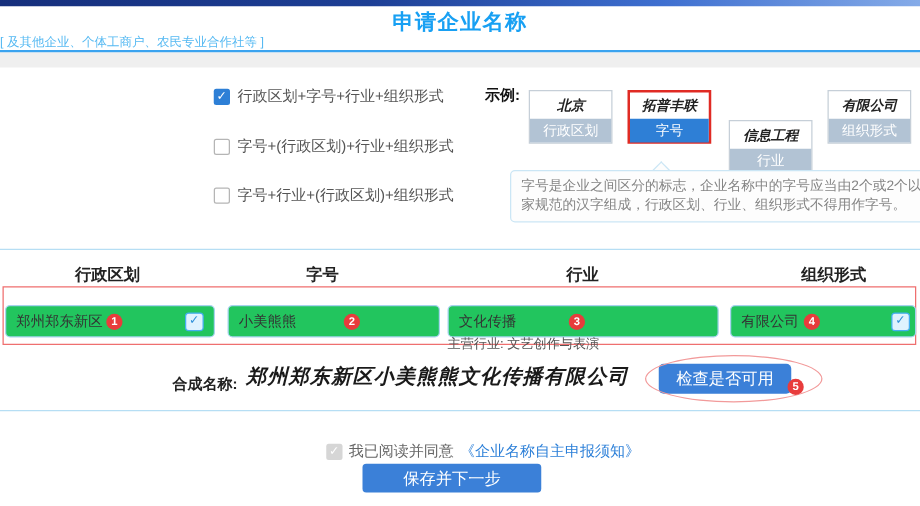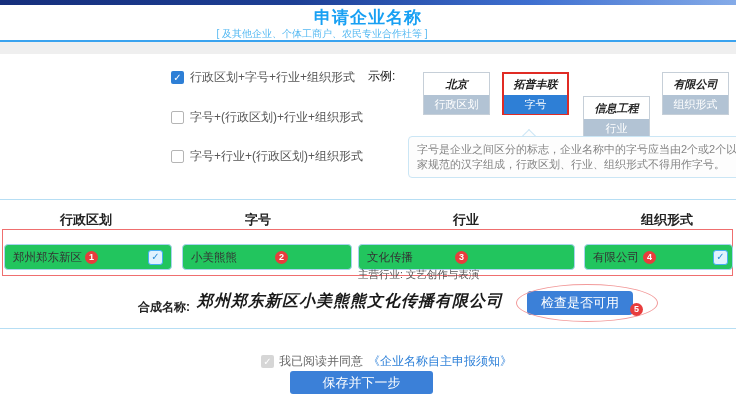--- a/index.html
+++ b/index.html
@@ -6,37 +6,37 @@
   html,body { background:#fff; }
   .page {
     position:relative; width:736px; height:405px; overflow:hidden;
     background:#fff; font-family:"Liberation Sans", sans-serif;
   }
   
   .topbar { position:absolute; left:0; top:0; width:736px; height:5px;
     background:linear-gradient(90deg,#162f7c 0%,#1d3f95 40%,#3e6fd0 72%,#85abe8 100%); }
   .title { position:absolute; left:0; top:6px; width:736px; text-align:center;
     font-size:17px; font-weight:bold; color:#18a0f3; letter-spacing:1px; }
-  .subtitle { position:absolute; left:16px; top:27px; width:612px; text-align:center;
+  .subtitle { position:absolute; left:0; top:27px; width:612px; 
     font-size:10px; color:#55b9f2; }
   .blueline { position:absolute; left:0; top:40px; width:736px; height:2px; background:#3aa3ef; }
   .grayband { position:absolute; left:0; top:42px; width:736px; height:12px; background:#efefef; }
 
   
   .arr-label { position:absolute; left:4px; top:68px; font-size:12px; font-weight:bold; color:#111; }
   .opt-row { position:absolute; left:171px; display:flex; align-items:center; gap:6px; cursor:pointer; }
   .opt-row.r1 { top:69px; } .opt-row.r2 { top:109px; } .opt-row.r3 { top:148px; }
   .cb { width:13px; height:13px; border-radius:2px; flex:0 0 auto;
         display:flex; align-items:center; justify-content:center; font-size:10px; line-height:1; }
   .cb.checked { background:#2d7fd6; color:#fff; border:none; }
   .cb.empty { background:#fff; border:1px solid #b5b5b5; color:transparent; }
   .opt-text { font-size:12px; color:#555; }
 
   
-  .ex-label { position:absolute; left:368px; top:68px; font-size:12px; font-weight:normal; color:#111; }
+  .ex-label { position:absolute; left:388px; top:68px; font-size:12px; font-weight:bold; color:#111; }
   .card { position:absolute; top:72px; width:67px; height:43px; border:1px solid #c6cfd8; background:#fff; }
   .card.selected { border:2px solid #e02b24; }
   .card-top { height:22px; display:flex; align-items:center; justify-content:center;
     font-family:"DejaVu Serif", serif; font-style:italic; font-weight:bold; font-size:11px; color:#222; }
   .card-bot { height:19px; display:flex; align-items:center; justify-content:center;
     background:#b2c3d4; color:#fff; font-size:11px; }
   .card.selected .card-top { height:21px; }
   .card.selected .card-bot { background:#2e7fd6; }
 
   

